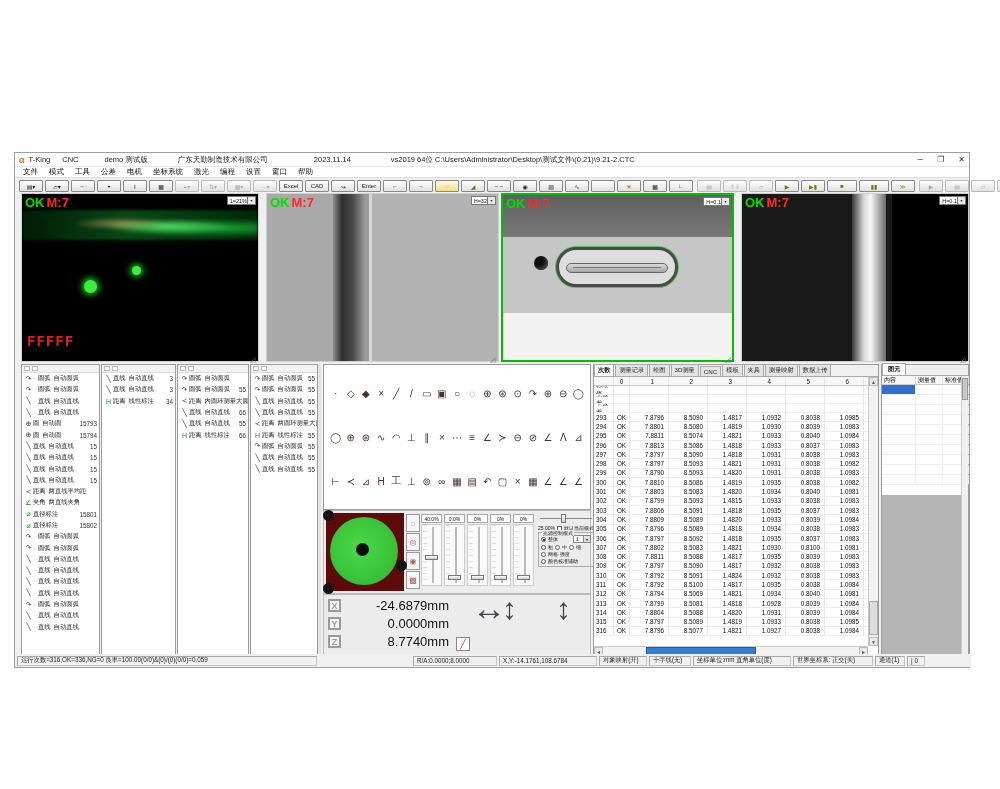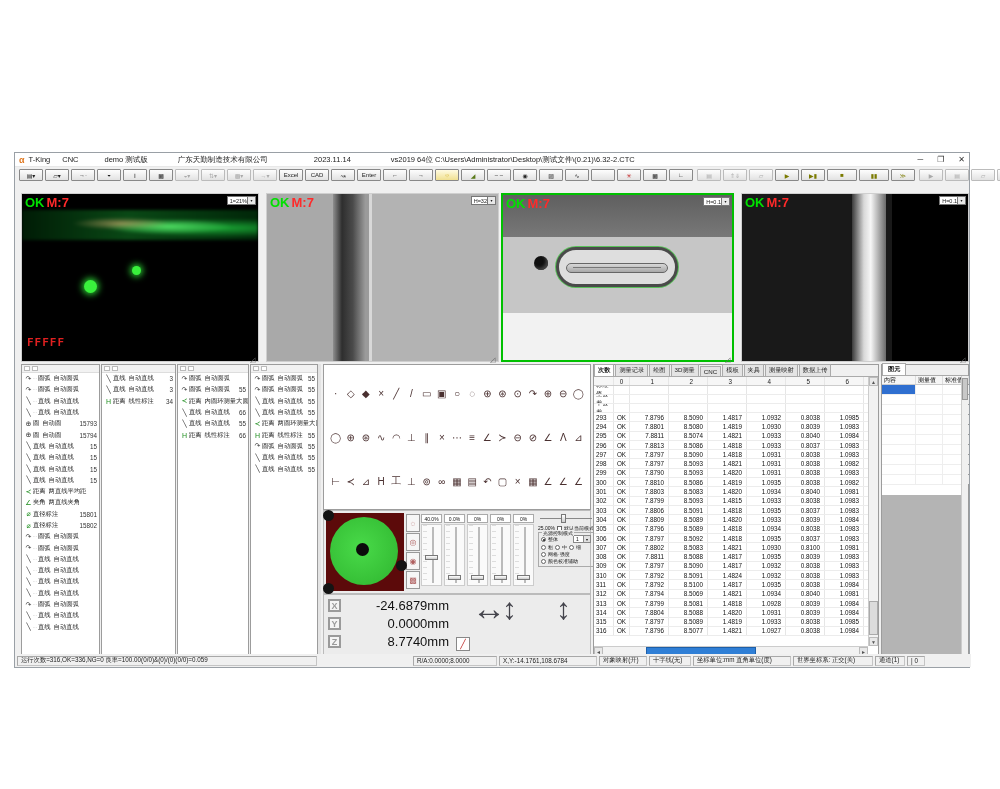--- a/index.html
+++ b/index.html
@@ -34,21 +34,21 @@
 .cam-scale{position:absolute;top:2px;right:2px;background:#fff;border:1px solid #777;font-size:5.5px;color:#222;display:flex;align-items:center;z-index:5;height:9px;padding-left:2px}
 .cam-scale .dd{width:8px;height:100%;border-left:1px solid #777;background:#e8e8e8;display:flex;align-items:center;justify-content:center;font-size:4px}
 .grip{position:absolute;font-size:7px;color:#666;top:203px}
 
 .glow{position:absolute;left:0;right:0;top:16px;height:30px;filter:blur(1.5px);
 background:radial-gradient(70px 9px at 42% 45%,rgba(210,170,110,.65),transparent 70%),
 radial-gradient(90px 11px at 62% 55%,rgba(90,240,110,.85),transparent 72%),
 radial-gradient(150px 13px at 85% 60%,rgba(30,190,60,.8),transparent 75%),
 linear-gradient(90deg,rgba(0,50,10,.55),rgba(15,120,35,.6) 45%,rgba(0,70,15,.55))}
 .gdot{position:absolute;border-radius:50%;background:#39f03c;box-shadow:0 0 6px 2px rgba(50,240,60,.8)}
-.ftext{position:absolute;left:5px;bottom:12px;color:#e02020;font-family:"DejaVu Sans Mono",monospace;font-weight:bold;font-size:11px;letter-spacing:1px}
+.ftext{position:absolute;left:5px;bottom:12px;color:#e02020;font-family:"DejaVu Sans Mono",monospace;font-weight:bold;font-size:14px;letter-spacing:1px}
 
 .cam2bg{position:absolute;inset:0;background:#a9a9a9}
 .c2bar{position:absolute;top:0;bottom:0;left:66px;width:36px;background:linear-gradient(90deg,#8f8f8f,#2e2e2e 25%,#4a4a4a 55%,#9b9b9b 90%)}
 .c2line{position:absolute;top:0;bottom:0;left:102px;width:3px;background:#d8d8d8}
 .c2right{position:absolute;top:0;bottom:0;left:105px;right:0;background:#b3b3b3}
 
 .c3top{position:absolute;left:0;right:0;top:0;height:42px;background:linear-gradient(#5f5f5f,#787878)}
 .c3metal{position:absolute;left:0;right:0;top:42px;height:76px;background:#c6c6c6}
 .c3white{position:absolute;left:0;right:0;top:118px;bottom:0;background:#f2f2f2}
 .slot{position:absolute;left:53px;top:52px;width:122px;height:40px;border:3px solid #4a4a4a;border-radius:20px;background:#dedede;box-shadow:0 0 0 1px rgba(0,190,0,.55)}
@@ -154,28 +154,41 @@
 
 <div class="win">
 
   <div class="titlebar">
     <span class="logo">α</span>
     <span class="tseg">T-King</span>
     <span class="tseg">CNC</span>
     <span class="tseg">demo 测试版</span>
     <span class="tseg">广东天勤制造技术有限公司</span>
     <span class="tseg">2023.11.14</span>
-    <span class="tseg">vs2019 64位  C:\Users\Administrator\Desktop\测试文件\(0.21)\6.32-2.CTC</span>
+    <span class="tseg">vs2019 64位  C:\Users\Administrator\Desktop\测试文件\(0.21)\9.21-2.CTC</span>
     <span class="winctrl">
       <span>─</span>
       <span>❐</span>
       <span>✕</span>
     </span>
   </div>
 
+  <div class="menubar" id="menubar">
+      <span class="mi">文件</span>
+      <span class="mi">模式</span>
+      <span class="mi">工具</span>
+      <span class="mi">公差</span>
+      <span class="mi">电机</span>
+      <span class="mi">坐标系统</span>
+      <span class="mi">激光</span>
+      <span class="mi">编程</span>
+      <span class="mi">设置</span>
+      <span class="mi">窗口</span>
+      <span class="mi">帮助</span>
+    </div>
 
   <div class="toolbar" id="toolbar">
       <span class="tbg">
         <button class="tb">▤▾</button>
         <button class="tb">▱▾</button>
         <button class="tb">→·</button>
         <button class="tb">◒</button>
         <button class="tb">Ⅰ</button>
         <button class="tb">▩</button>
         <button class="tb d">◒▾</button>

